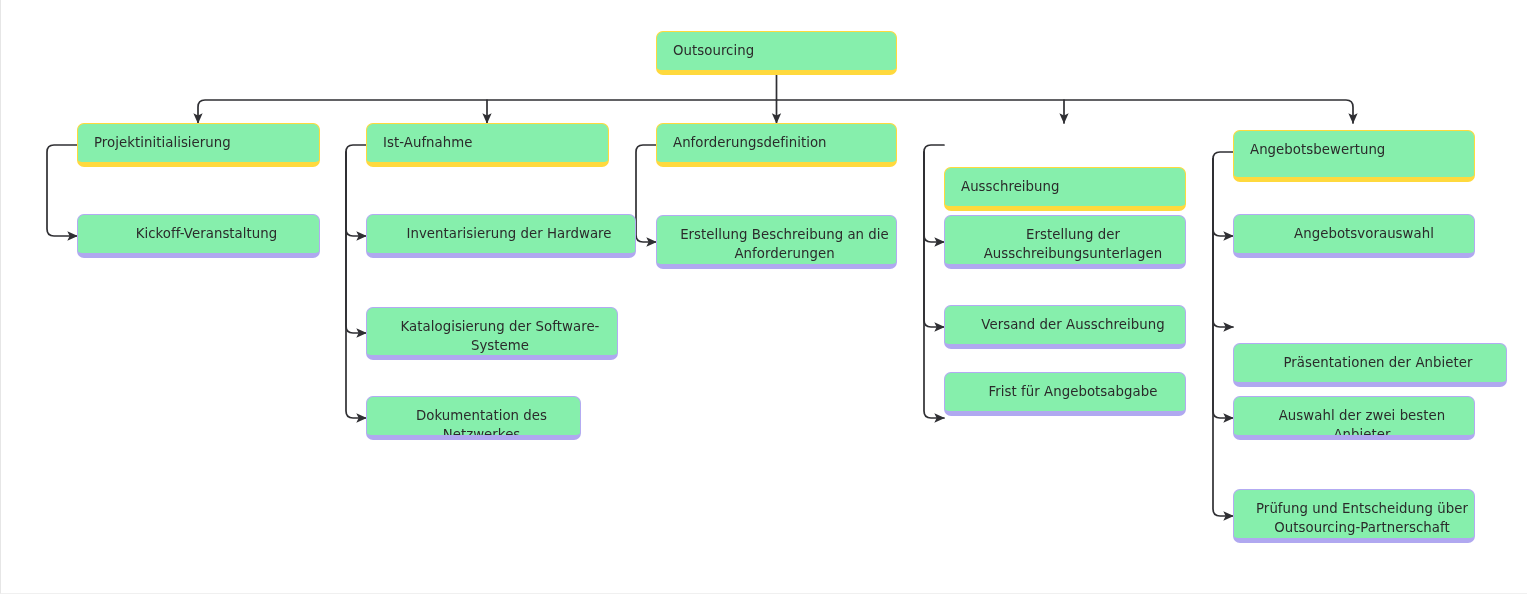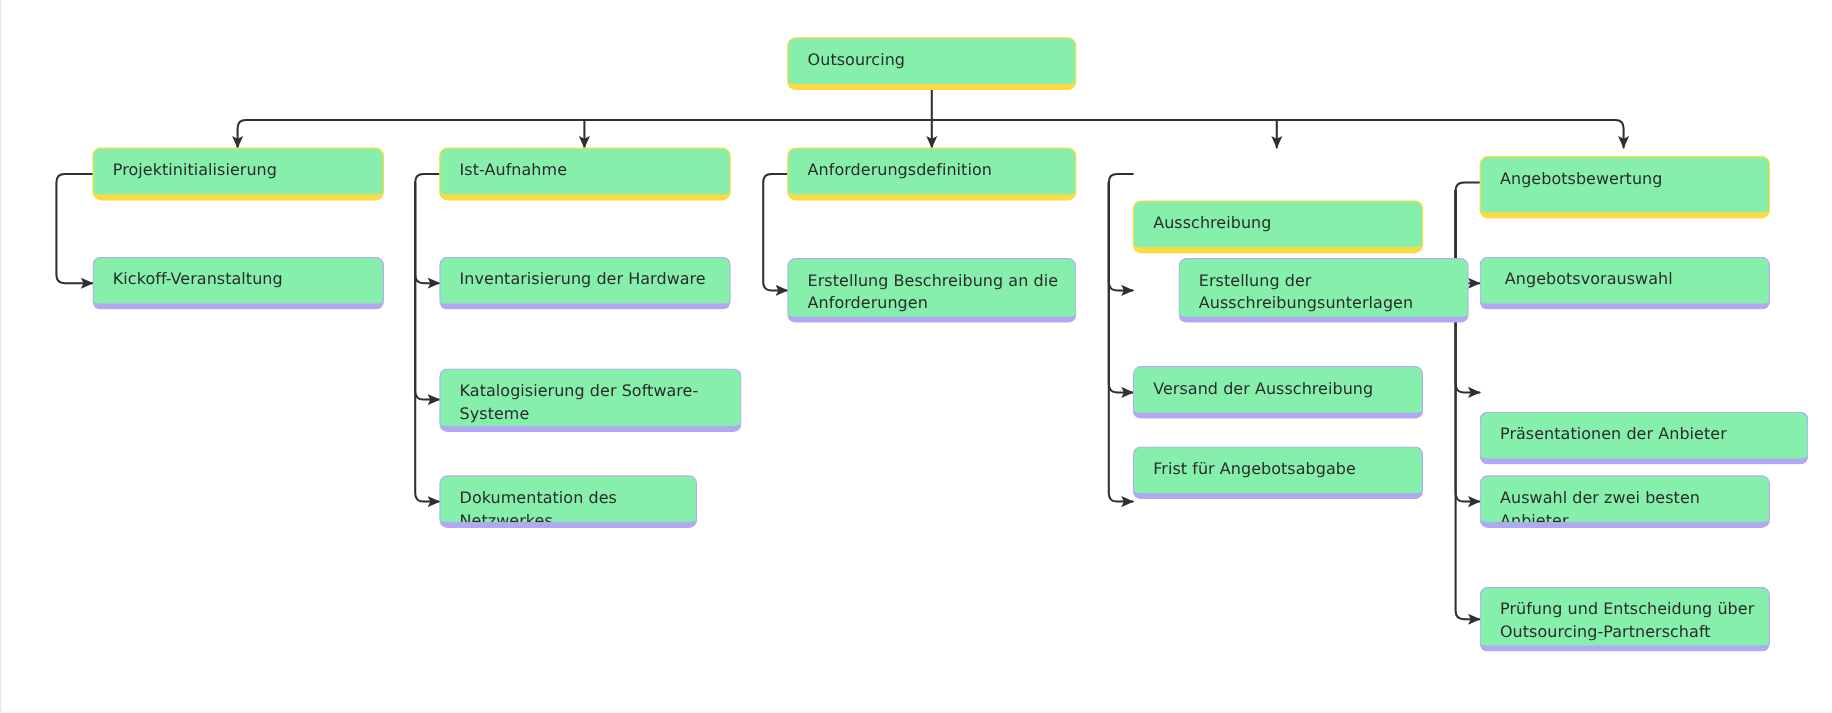--- a/index.html
+++ b/index.html
@@ -43,20 +43,21 @@
     overflow: hidden;
   }
   .node.level0,
   .node.level1 {
     border: 1.6px solid #ffd93d;
     border-bottom: 5px solid #ffd93d;
   }
   .node.level2 {
     border: 1.3px solid #b3abf2;
     border-bottom: 5px solid #b0a8f0;
+    text-align: center;
   }
   .node-label {
     display: block;
   }
 </style>
 </head>
 <body>
 
 <div id="canvas">
 
@@ -93,29 +94,29 @@
       <path d="M 1212 159 L 1212 411 Q 1212 418 1219 418 L 1232 418" marker-end="url(#arrow)"></path>
       <path d="M 1212 159 L 1212 509 Q 1212 516 1219 516 L 1232 516" marker-end="url(#arrow)"></path>
     </g>
   </svg>
 
   <div id="nodes">
       <div class="node level0" style="left: 655px; top: 31px; width: 241px; height: 44px;"><span class="node-label">Outsourcing</span></div>
       <div class="node level1" style="left: 76px; top: 123px; width: 243px; height: 44px;"><span class="node-label">Projektinitialisierung</span></div>
       <div class="node level2" style="left: 76px; top: 214px; width: 243px; height: 44px;"><span class="node-label">Kickoff-Veranstaltung</span></div>
       <div class="node level1" style="left: 365px; top: 123px; width: 243px; height: 44px;"><span class="node-label">Ist-Aufnahme</span></div>
-      <div class="node level2" style="left: 365px; top: 214px; width: 243px; height: 44px;"><span class="node-label">Inventarisierung der Hardware</span></div>
+      <div class="node level2" style="left: 365px; top: 214px; width: 270px; height: 44px;"><span class="node-label">Inventarisierung der Hardware</span></div>
       <div class="node level2" style="left: 365px; top: 307px; width: 252px; height: 53px;"><span class="node-label">Katalogisierung der Software-
 Systeme</span></div>
       <div class="node level2" style="left: 365px; top: 396px; width: 215px; height: 44px;"><span class="node-label">Dokumentation des Netzwerkes</span></div>
       <div class="node level1" style="left: 655px; top: 123px; width: 241px; height: 44px;"><span class="node-label">Anforderungsdefinition</span></div>
       <div class="node level2" style="left: 655px; top: 215px; width: 241px; height: 54px;"><span class="node-label">Erstellung Beschreibung an die
 Anforderungen</span></div>
       <div class="node level1" style="left: 943px; top: 123px; width: 242px; height: 44px; margin-top: 44px;"><span class="node-label">Ausschreibung</span></div>
-      <div class="node level2" style="left: 943px; top: 215px; width: 242px; height: 54px; margin-left: 38px;"><span class="node-label">Erstellung der
+      <div class="node level2" style="left: 943px; top: 215px; width: 242px; height: 54px;"><span class="node-label">Erstellung der
 Ausschreibungsunterlagen</span></div>
       <div class="node level2" style="left: 943px; top: 305px; width: 242px; height: 44px; padding-left: 16px;"><span class="node-label">Versand der Ausschreibung</span></div>
       <div class="node level2" style="left: 943px; top: 372px; width: 242px; height: 44px;"><span class="node-label">Frist für Angebotsabgabe</span></div>
       <div class="node level1" style="left: 1232px; top: 130px; width: 242px; height: 52px;"><span class="node-label">Angebotsbewertung</span></div>
       <div class="node level2" style="left: 1232px; top: 214px; width: 242px; height: 44px; padding-left: 20px;"><span class="node-label">Angebotsvorauswahl</span></div>
       <div class="node level2" style="left: 1232px; top: 305px; width: 274px; height: 44px; margin-top: 38px;"><span class="node-label">Präsentationen der Anbieter</span></div>
       <div class="node level2" style="left: 1232px; top: 396px; width: 242px; height: 44px;"><span class="node-label">Auswahl der zwei besten Anbieter</span></div>
       <div class="node level2" style="left: 1232px; top: 489px; width: 242px; height: 54px;"><span class="node-label">Prüfung und Entscheidung über
 Outsourcing-Partnerschaft</span></div>
     </div>

